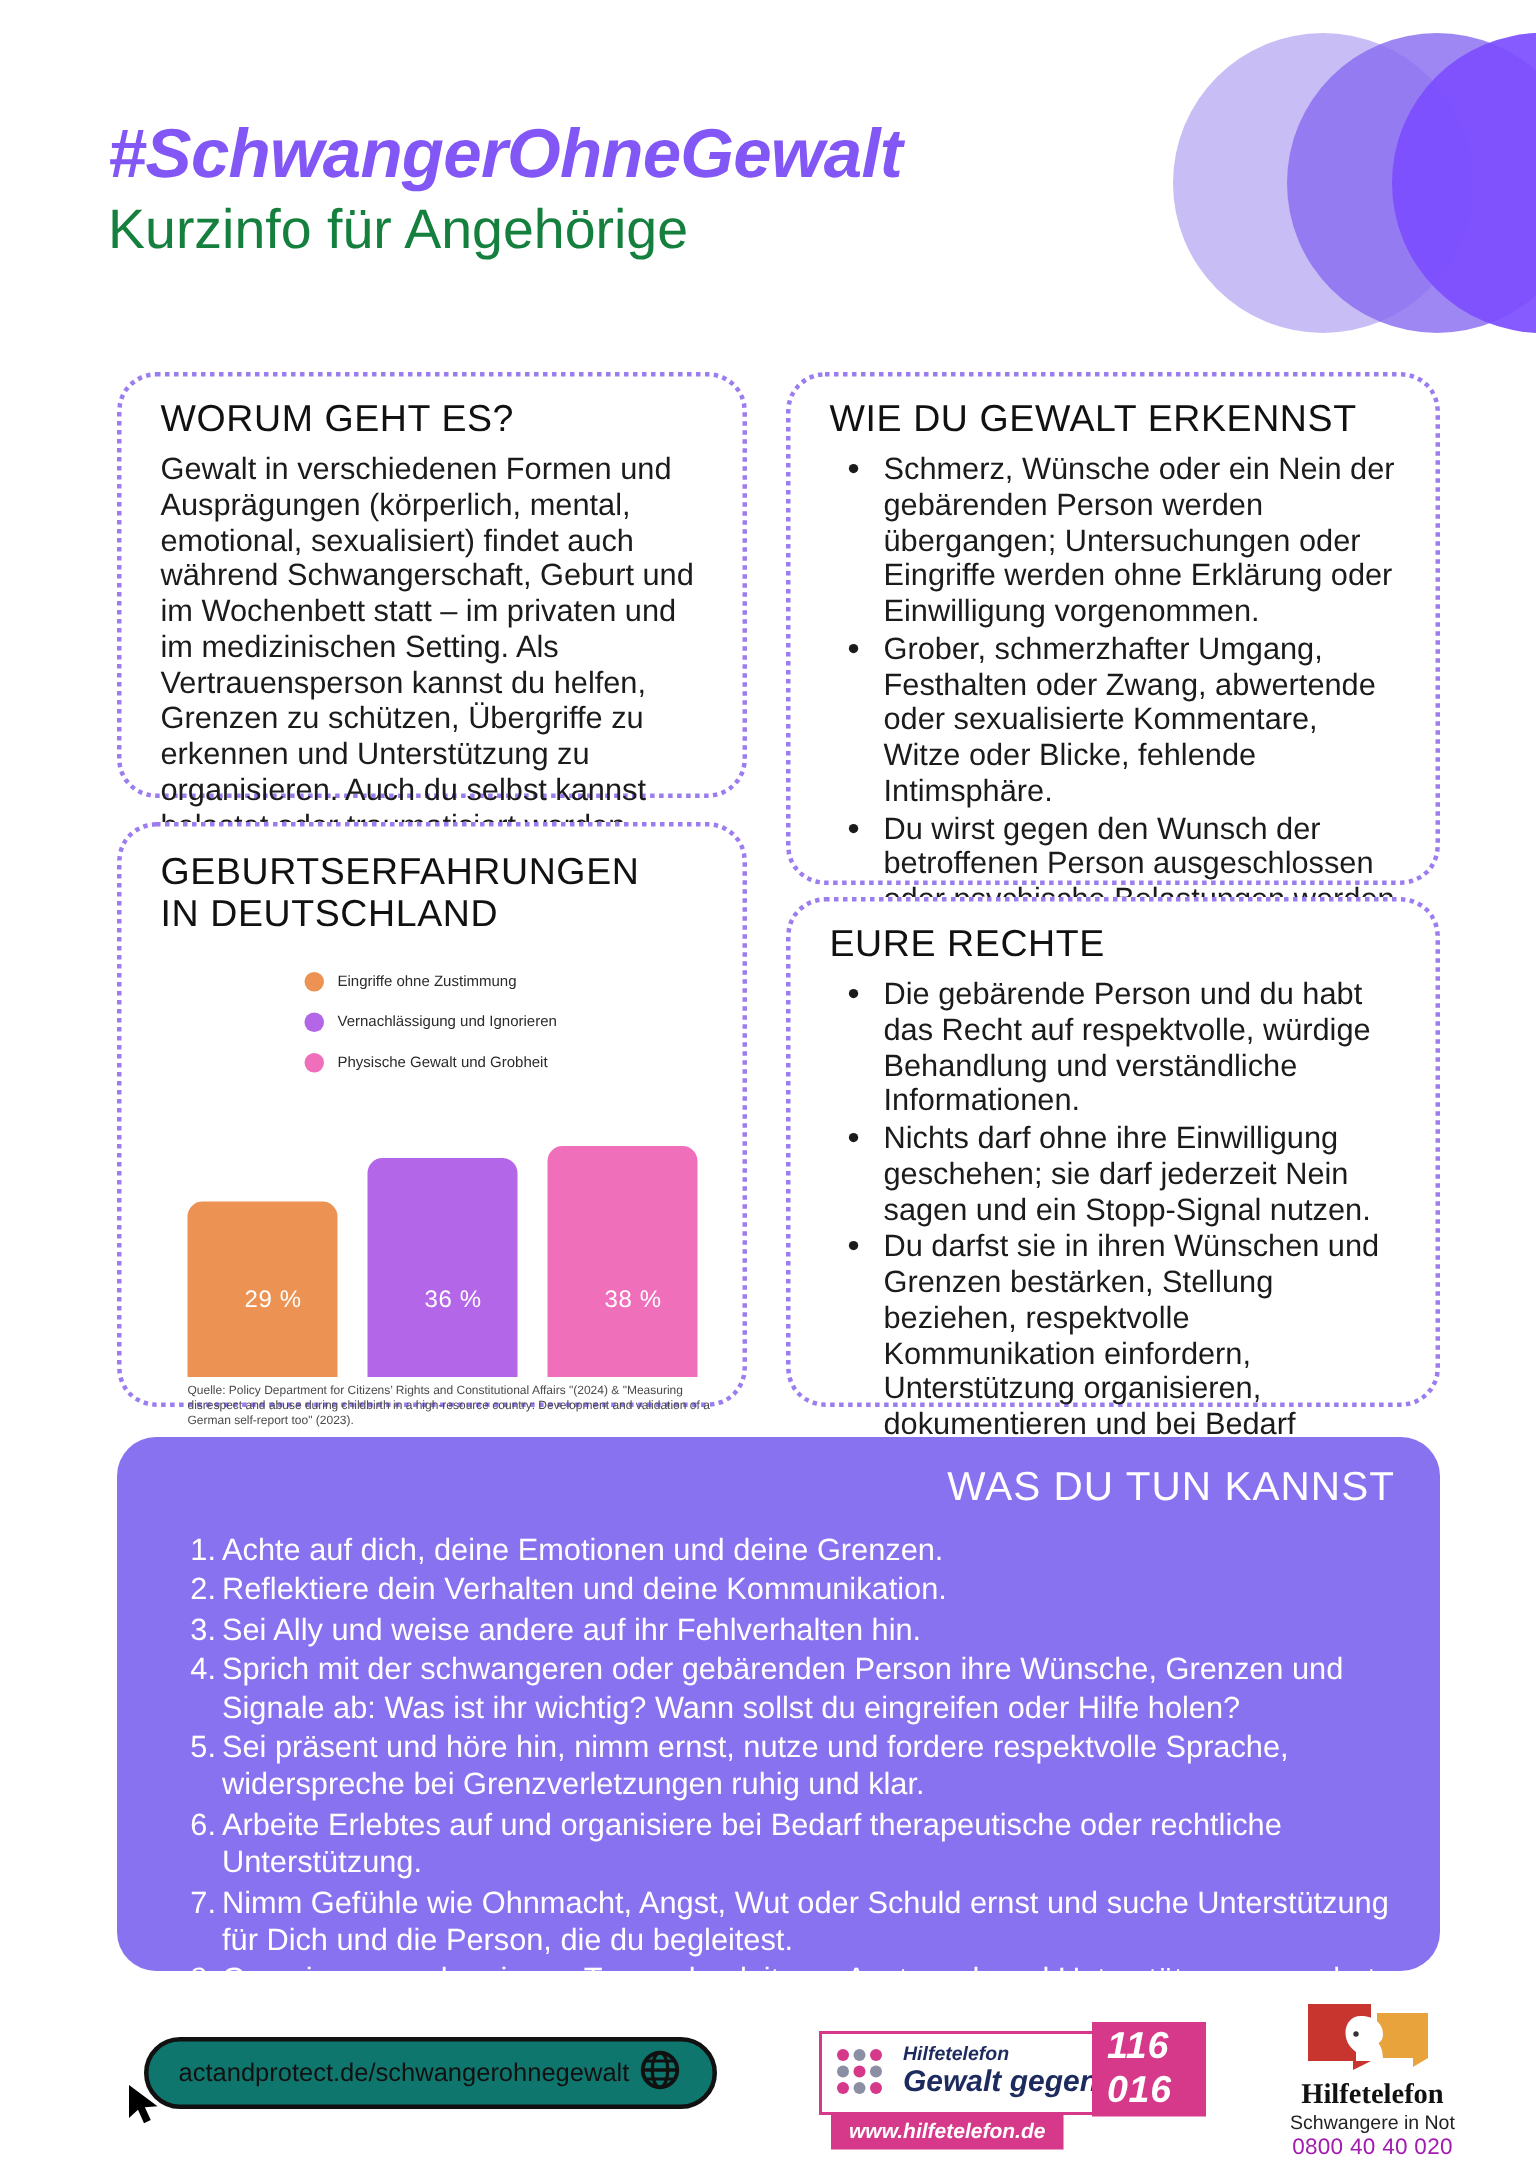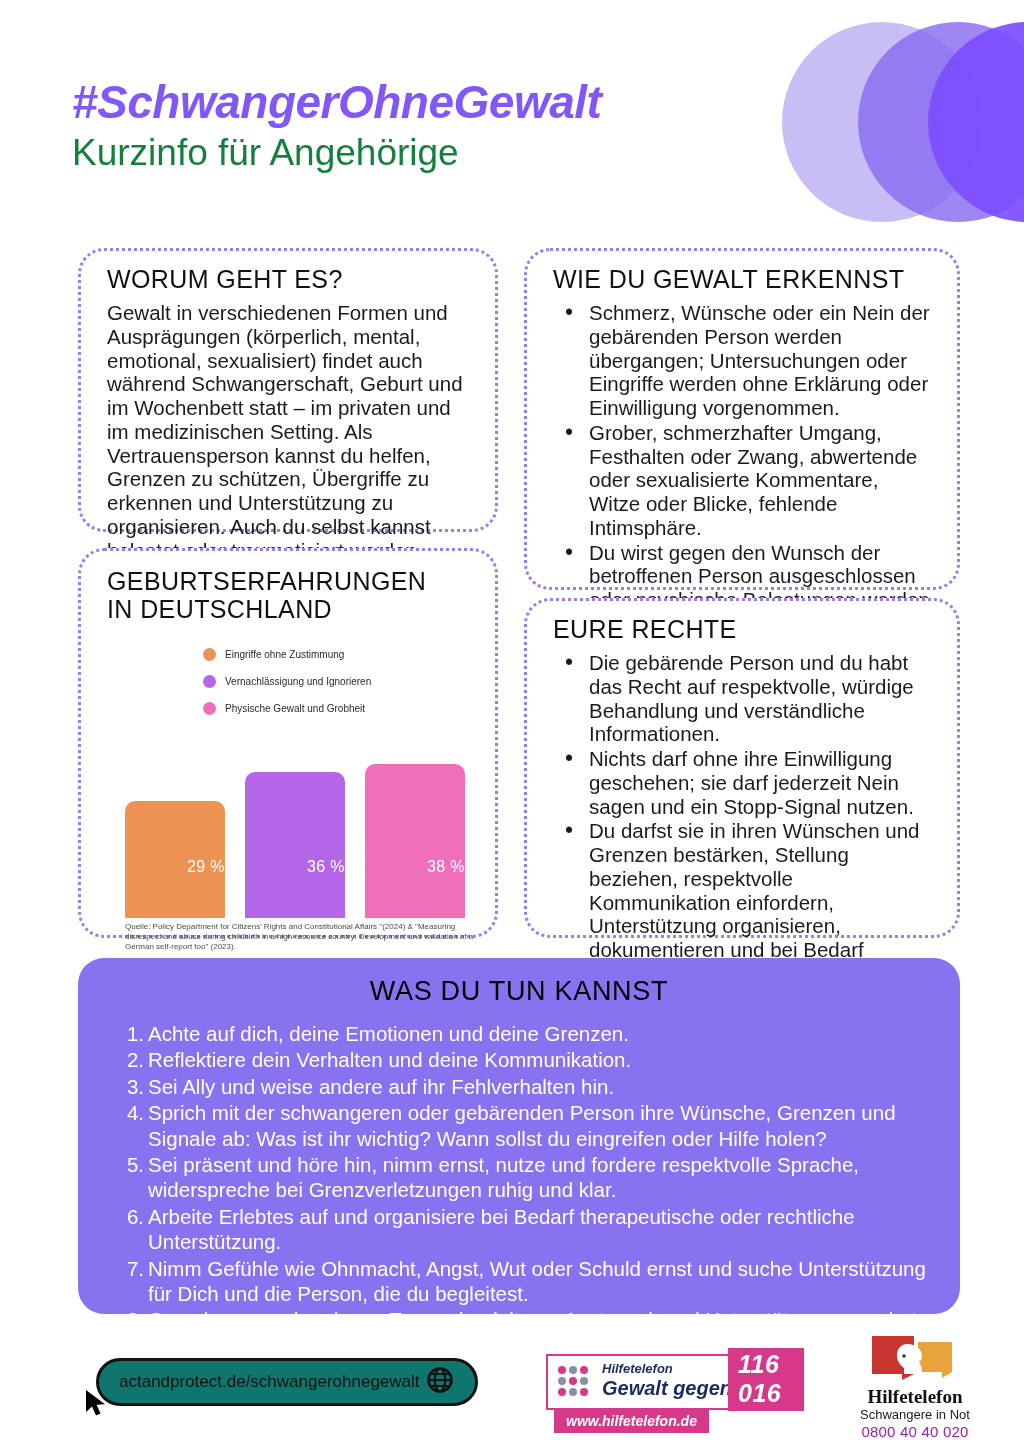--- a/index.html
+++ b/index.html
@@ -56,32 +56,32 @@
   
   .chart-title { font-size:25px; line-height:1.12; letter-spacing:.4px; color:#111; font-weight:400; }
   .legend { margin-top:18px; margin-left:96px; }
   .legend-row { display:flex; align-items:center; height:27px; }
   .legend-dot { width:13px; height:13px; border-radius:50%; margin-right:9px; flex:none; }
   .legend-label { font-size:10px; color:#2a2a2a; }
 
   .bars { position:relative; height:182px; margin-top:14px; display:flex; align-items:flex-end; gap:20px; padding-left:18px; }
   .bar { width:100px; border-radius:10px 10px 0 0; position:relative; }
   .bar span {
-    position:absolute; left:0; right:0; bottom:42px; text-align:right;
-    color:#fff; font-size:16px; letter-spacing:.4px;
+    position:absolute; left:0; right:0; bottom:42px; text-align:left;
+    color:#fff; font-size:16px; letter-spacing:.4px;padding-left:38px;
   }
   .source { font-size:8px; line-height:1.28; color:#4a4a4a; margin-top:4px; margin-left:18px; }
 
   
   .panel {
     position:absolute; left:78px; top:958px; width:882px; height:356px;
     background:#8872f0; border-radius:26px; padding:18px 30px 12px 30px;
   }
   .panel h2 {
-    text-align:center; color:#000000; font-size:27px; font-weight:400; letter-spacing:.7px;
+    text-align:right; color:#ffffff; font-size:27px; font-weight:400; letter-spacing:.7px;
     margin-bottom:14px;
   }
   ol.steps { list-style:none; counter-reset:s; }
   ol.steps li {
     counter-increment:s; position:relative; padding-left:40px;
     color:#fff; font-size:20.5px; line-height:1.24; margin-bottom:1px;
   }
   ol.steps li:before {
     content:counter(s) "."; position:absolute; left:6px; top:0; width:30px; text-align:right;
   }

